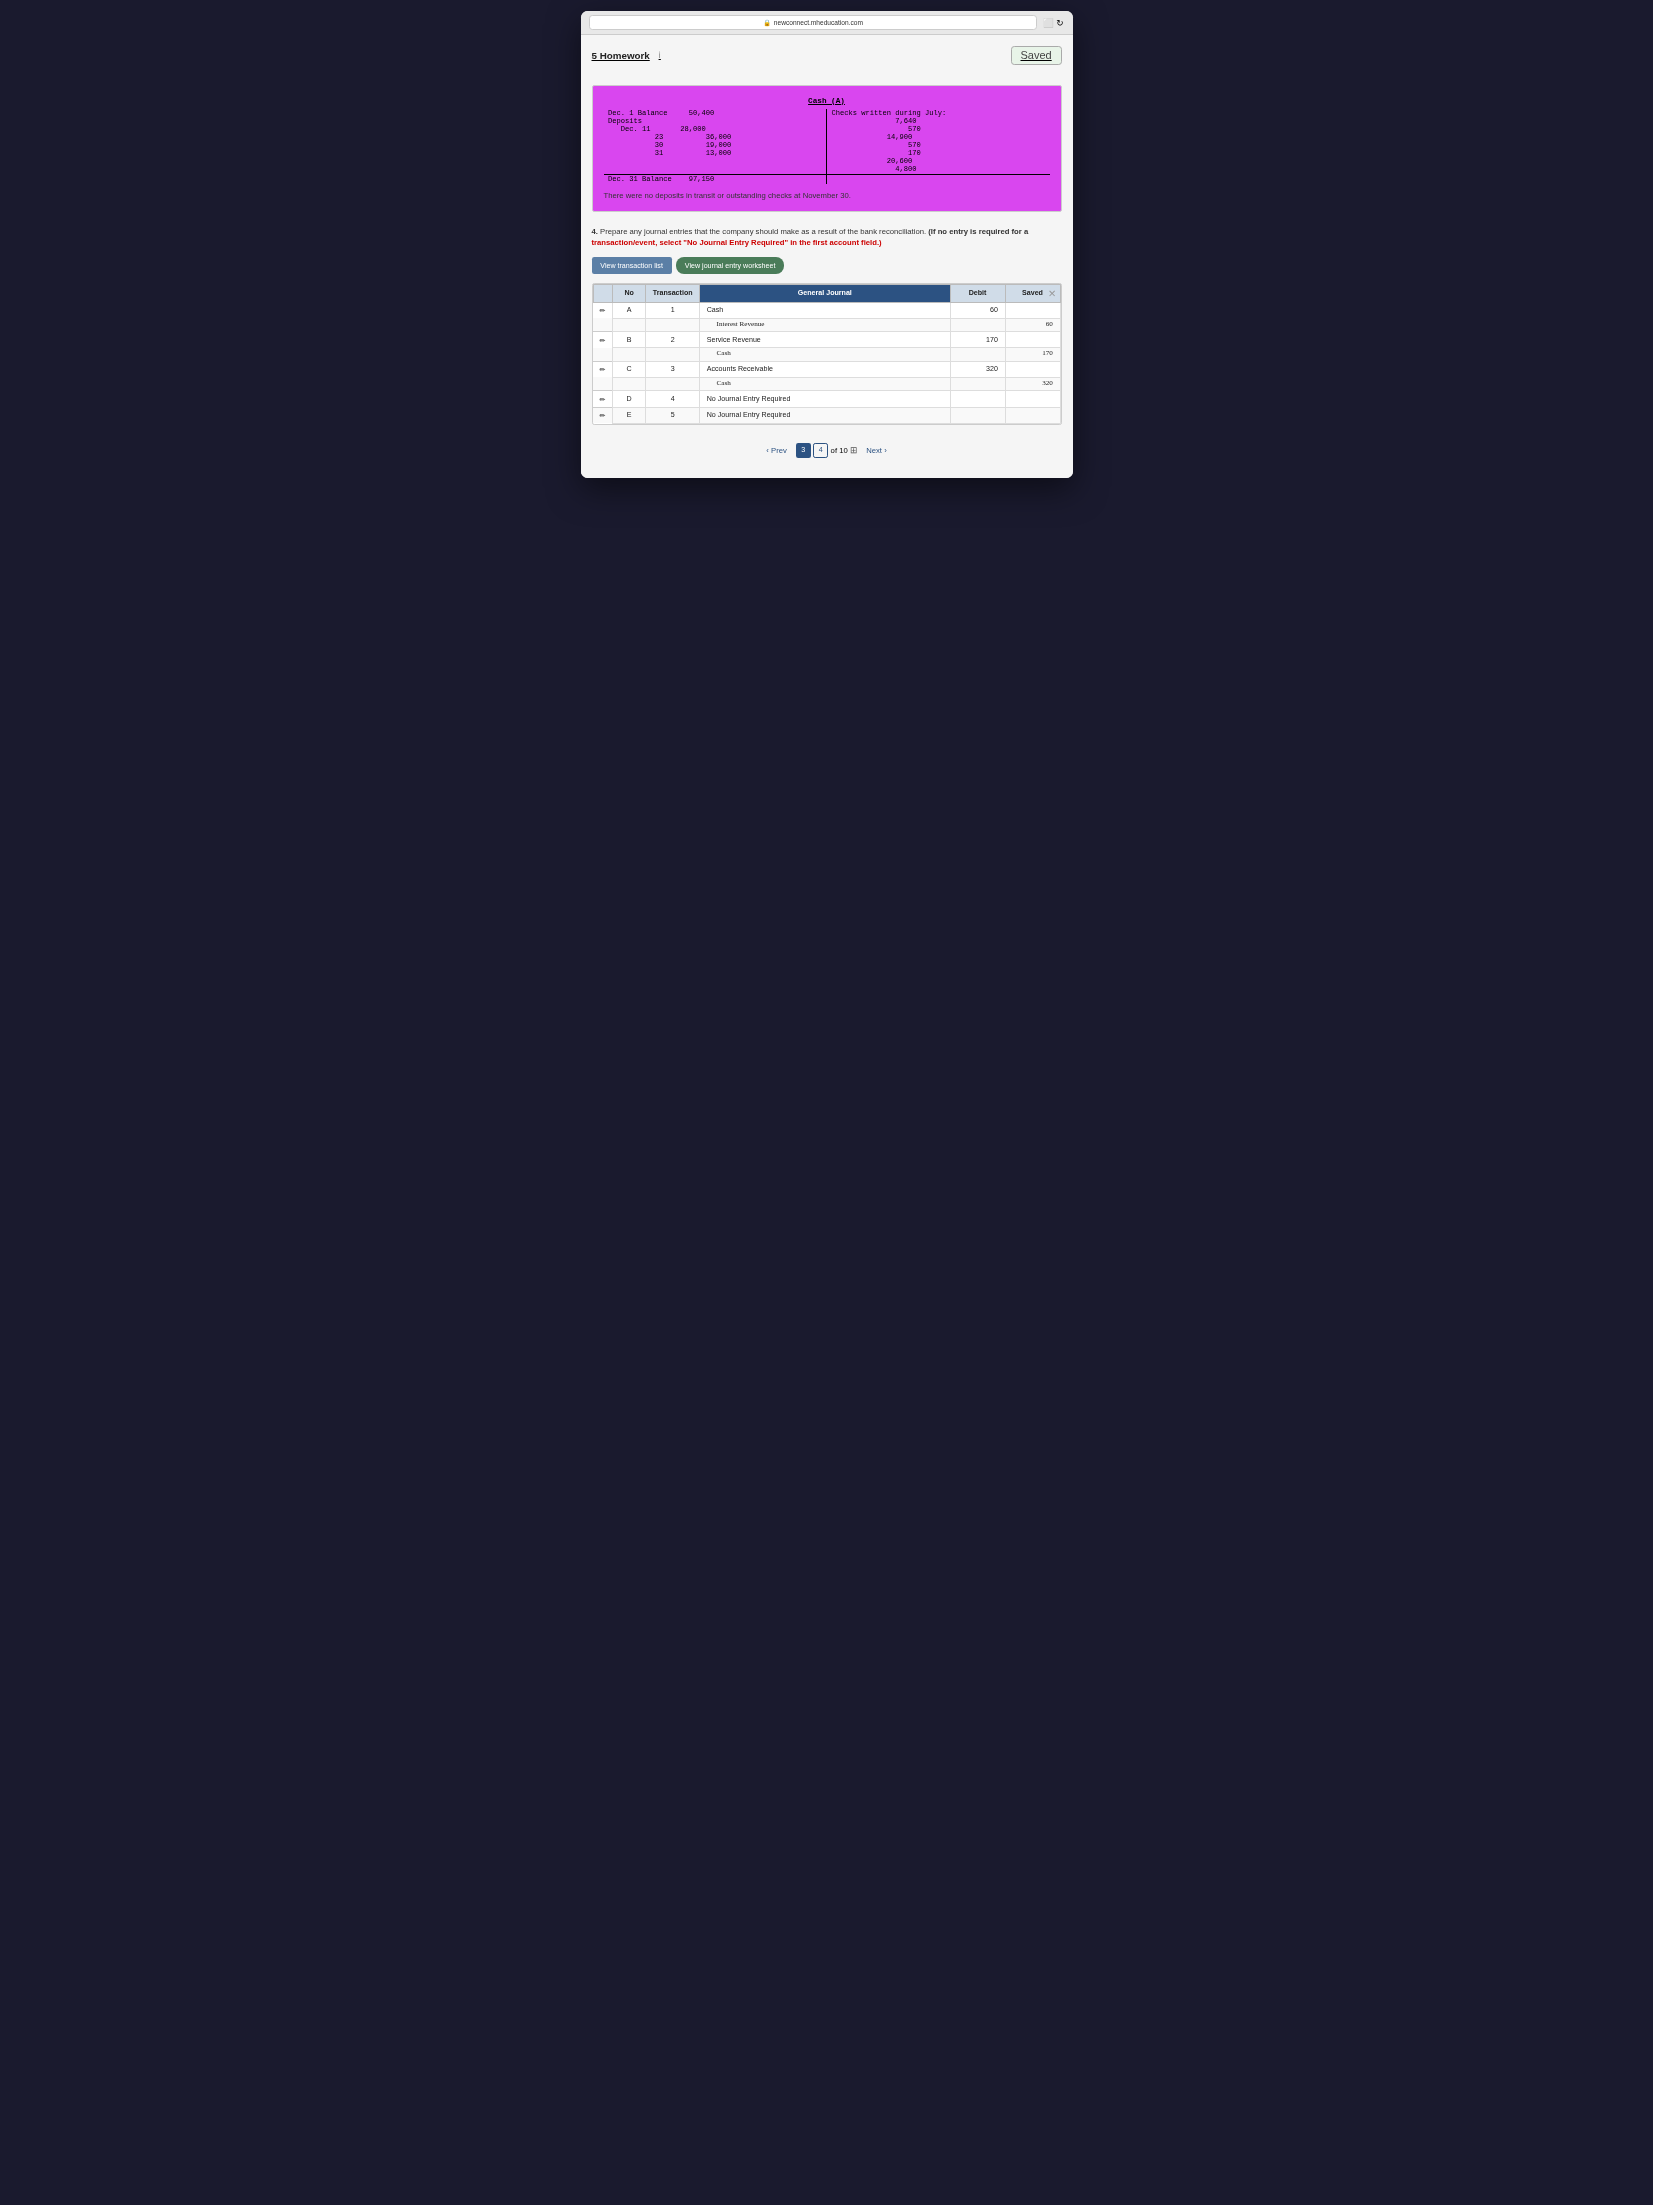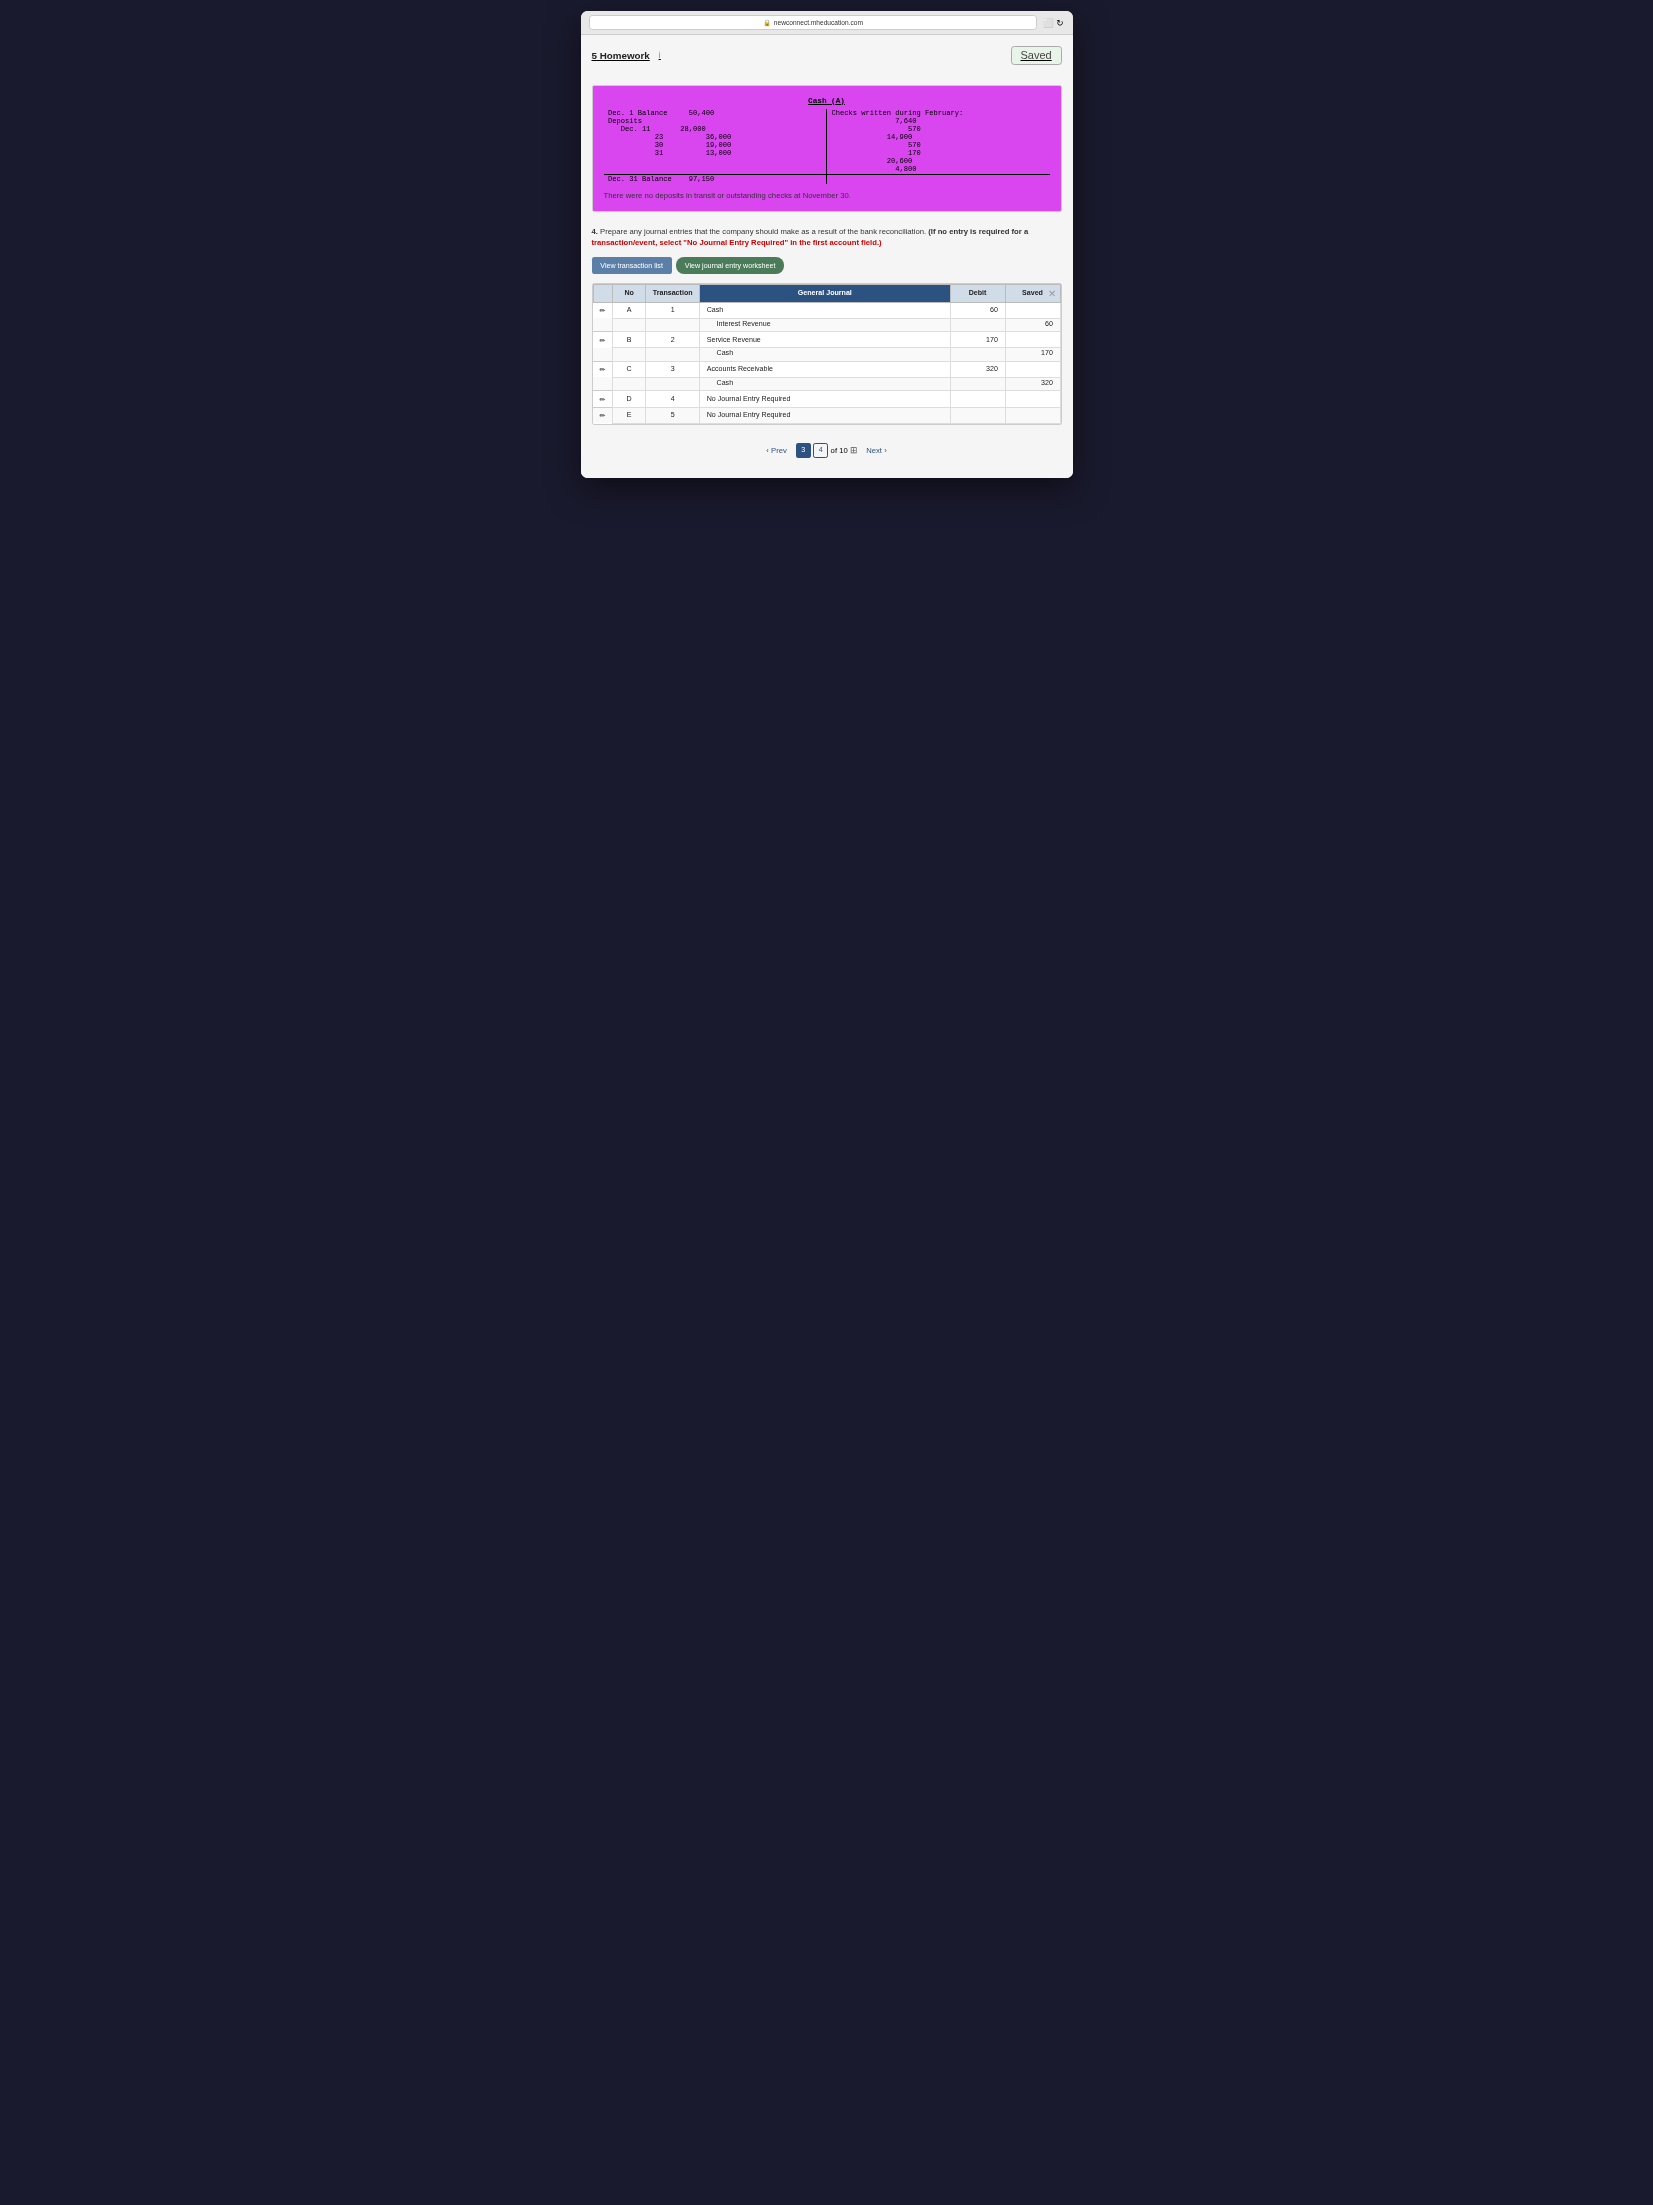--- a/index.html
+++ b/index.html
@@ -166,20 +166,21 @@
       padding: 3.3px 6.6px;
       border: 0.5px solid #ddd;
       color: #222;
     }
     .journal-table tr:nth-child(even) {
       background: #f9f9f9;
     }
     .journal-table tr.sub-row td {
       border-top: none;
       padding-top: 1.1px;
+      font-family: Liberation Serif, serif;
     }
     .pencil-cell {
       width: 13px;
       text-align: center;
       border: none !important;
       background: transparent !important;
     }
     .no-col { width: 33px; text-align: center; }
     .trans-col { width: 44px; text-align: center; }
     .debit-col { width: 55px; text-align: right; }
@@ -281,21 +282,21 @@
           <tr>
             <td class="t-left">
               <div>Dec. 1 Balance &nbsp;&nbsp;&nbsp; 50,400</div>
               <div>Deposits</div>
               <div>&nbsp;&nbsp; Dec. 11 &nbsp;&nbsp;&nbsp;&nbsp;&nbsp; 28,000</div>
               <div>&nbsp;&nbsp;&nbsp;&nbsp;&nbsp;&nbsp;&nbsp;&nbsp;&nbsp;&nbsp; 23 &nbsp;&nbsp;&nbsp;&nbsp;&nbsp;&nbsp;&nbsp;&nbsp; 36,000</div>
               <div>&nbsp;&nbsp;&nbsp;&nbsp;&nbsp;&nbsp;&nbsp;&nbsp;&nbsp;&nbsp; 30 &nbsp;&nbsp;&nbsp;&nbsp;&nbsp;&nbsp;&nbsp;&nbsp; 19,000</div>
               <div>&nbsp;&nbsp;&nbsp;&nbsp;&nbsp;&nbsp;&nbsp;&nbsp;&nbsp;&nbsp; 31 &nbsp;&nbsp;&nbsp;&nbsp;&nbsp;&nbsp;&nbsp;&nbsp; 13,000</div>
             </td>
             <td class="t-right">
-              <div>Checks written during February:</div>
+              <div>Checks written during July:</div>
               <div>&nbsp;&nbsp;&nbsp;&nbsp;&nbsp;&nbsp;&nbsp;&nbsp;&nbsp;&nbsp;&nbsp;&nbsp;&nbsp;&nbsp; 7,640</div>
               <div>&nbsp;&nbsp;&nbsp;&nbsp;&nbsp;&nbsp;&nbsp;&nbsp;&nbsp;&nbsp;&nbsp;&nbsp;&nbsp;&nbsp;&nbsp;&nbsp;&nbsp; 570</div>
               <div>&nbsp;&nbsp;&nbsp;&nbsp;&nbsp;&nbsp;&nbsp;&nbsp;&nbsp;&nbsp;&nbsp;&nbsp; 14,900</div>
               <div>&nbsp;&nbsp;&nbsp;&nbsp;&nbsp;&nbsp;&nbsp;&nbsp;&nbsp;&nbsp;&nbsp;&nbsp;&nbsp;&nbsp;&nbsp;&nbsp;&nbsp; 570</div>
               <div>&nbsp;&nbsp;&nbsp;&nbsp;&nbsp;&nbsp;&nbsp;&nbsp;&nbsp;&nbsp;&nbsp;&nbsp;&nbsp;&nbsp;&nbsp;&nbsp;&nbsp; 170</div>
               <div>&nbsp;&nbsp;&nbsp;&nbsp;&nbsp;&nbsp;&nbsp;&nbsp;&nbsp;&nbsp;&nbsp;&nbsp; 20,600</div>
               <div>&nbsp;&nbsp;&nbsp;&nbsp;&nbsp;&nbsp;&nbsp;&nbsp;&nbsp;&nbsp;&nbsp;&nbsp;&nbsp;&nbsp; 4,800</div>
             </td>
           </tr>
           <tr>

